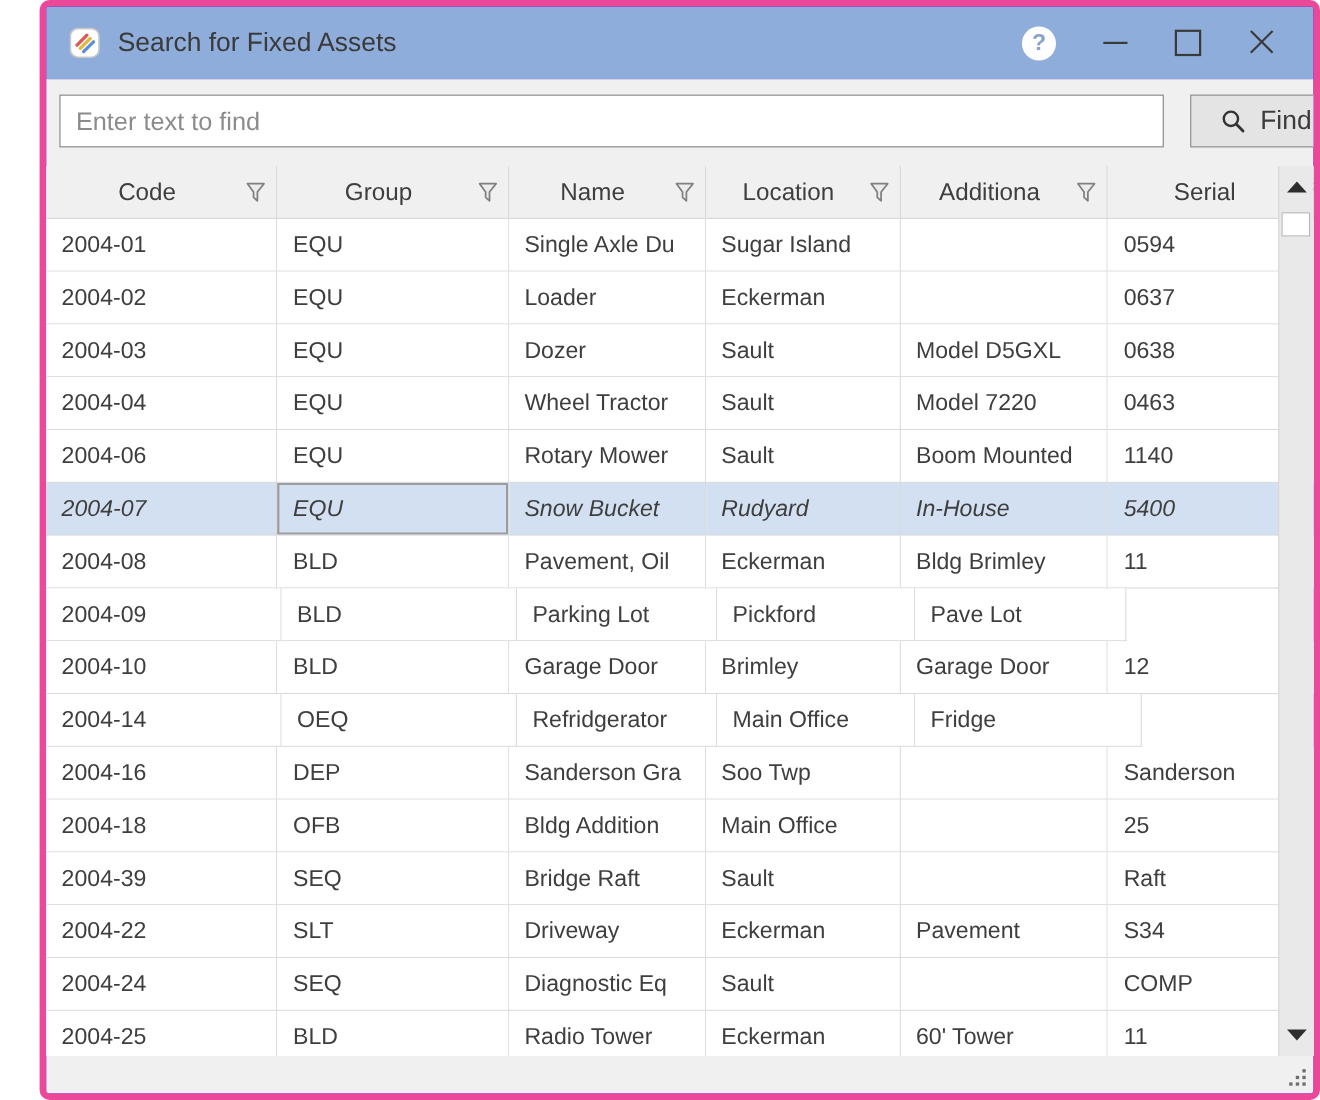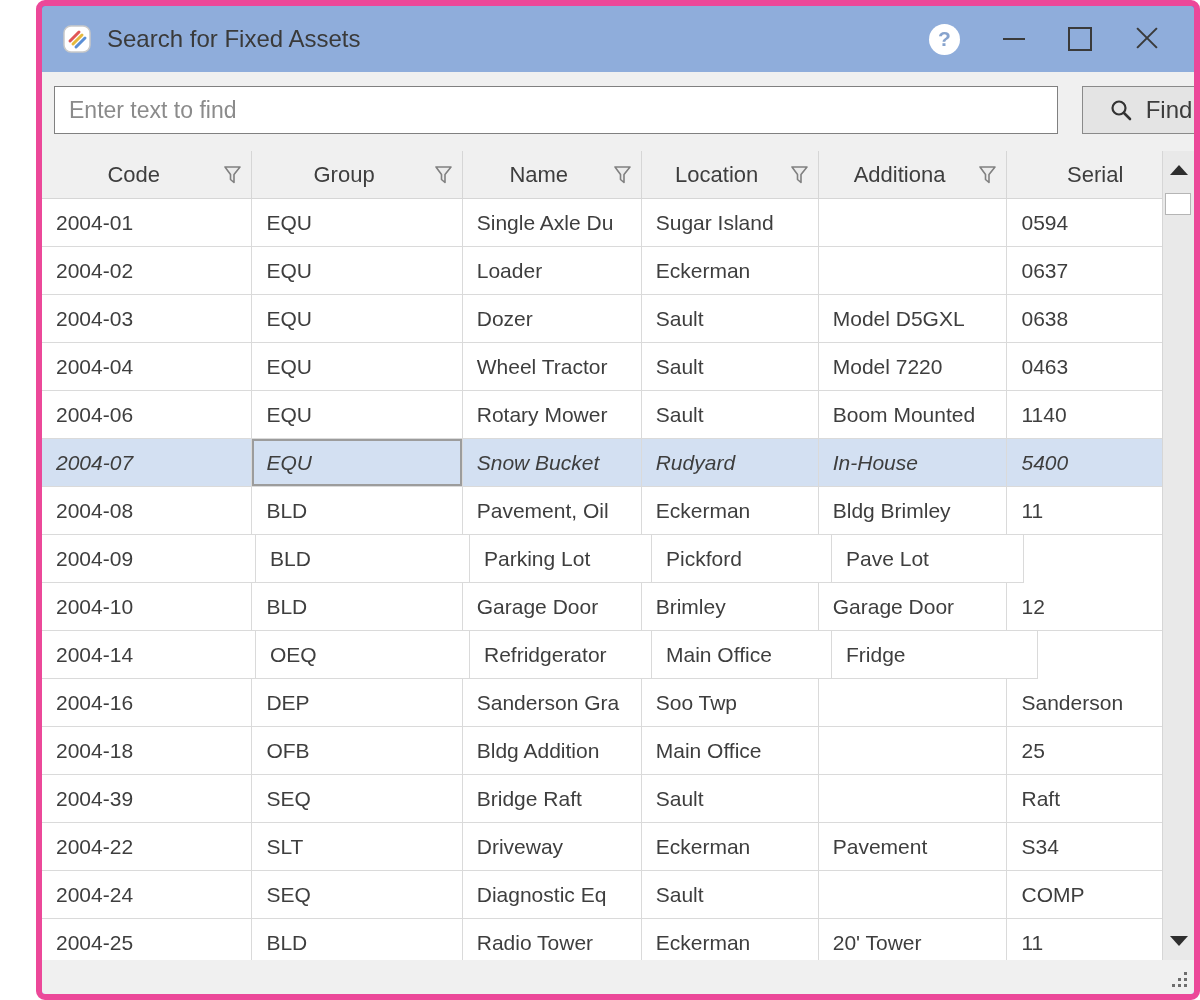--- a/index.html
+++ b/index.html
@@ -269,21 +269,21 @@
           <div class="tcell col-name">Diagnostic Eq</div>
           <div class="tcell col-location">Sault</div>
           <div class="tcell col-additional"></div>
           <div class="tcell col-serial">COMP</div>
         </div>
         <div class="trow">
           <div class="tcell col-code">2004-25</div>
           <div class="tcell col-group">BLD</div>
           <div class="tcell col-name">Radio Tower</div>
           <div class="tcell col-location">Eckerman</div>
-          <div class="tcell col-additional">20' Tower</div>
+          <div class="tcell col-additional">60' Tower</div>
           <div class="tcell col-serial">11</div>
         </div>
       </div>
 
     <div class="sliver">
       <div class="tcell col-code"></div>
       <div class="tcell col-group"></div>
       <div class="tcell col-name"></div>
       <div class="tcell col-location"></div>
       <div class="tcell col-additional"></div>

